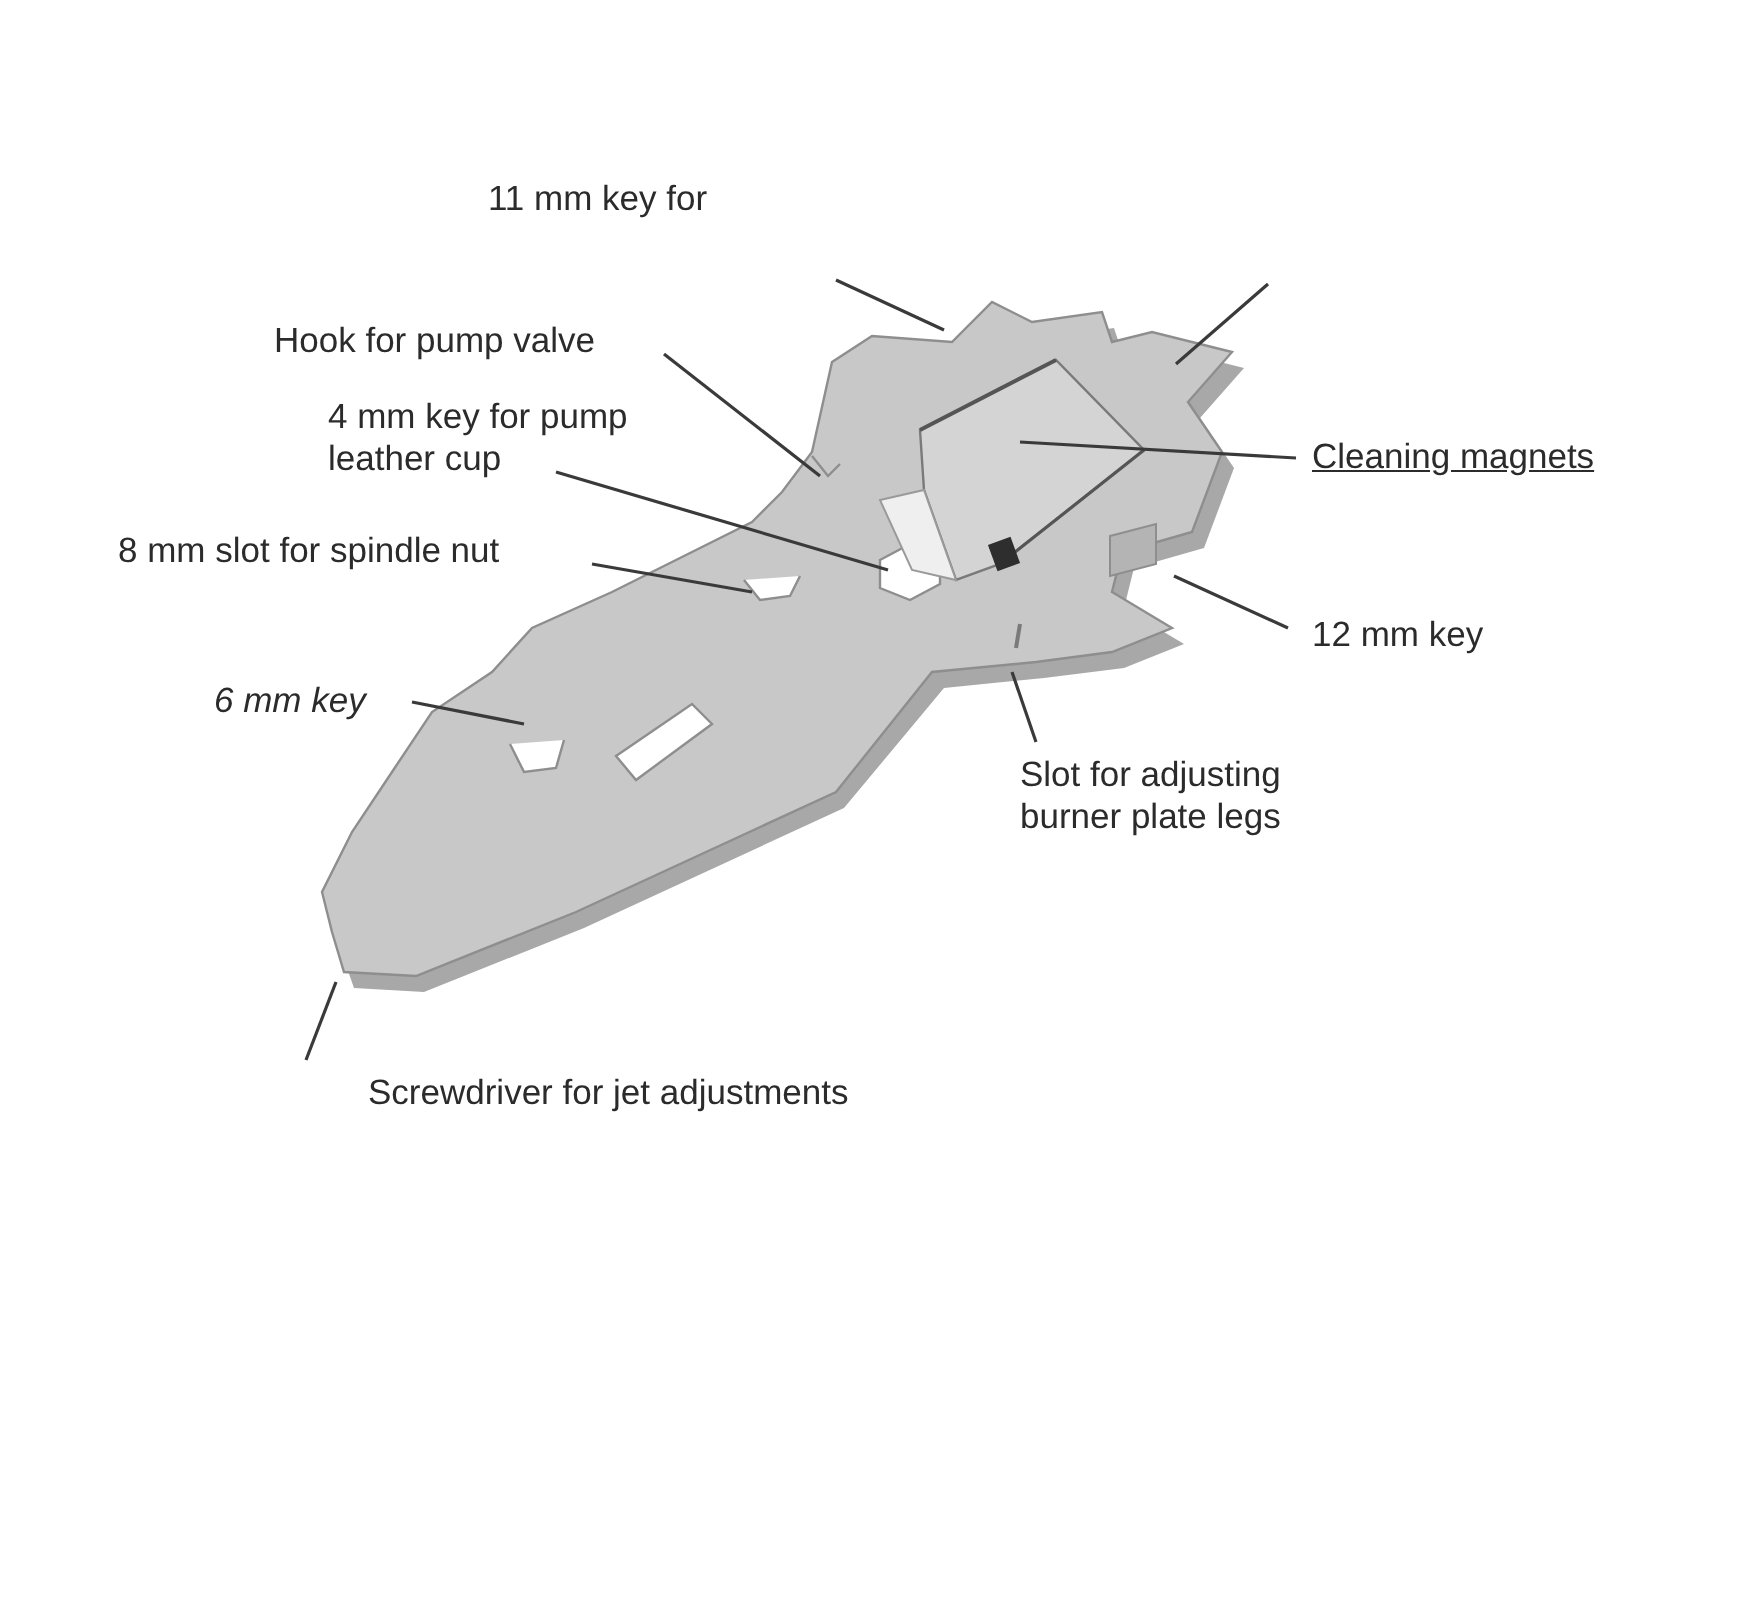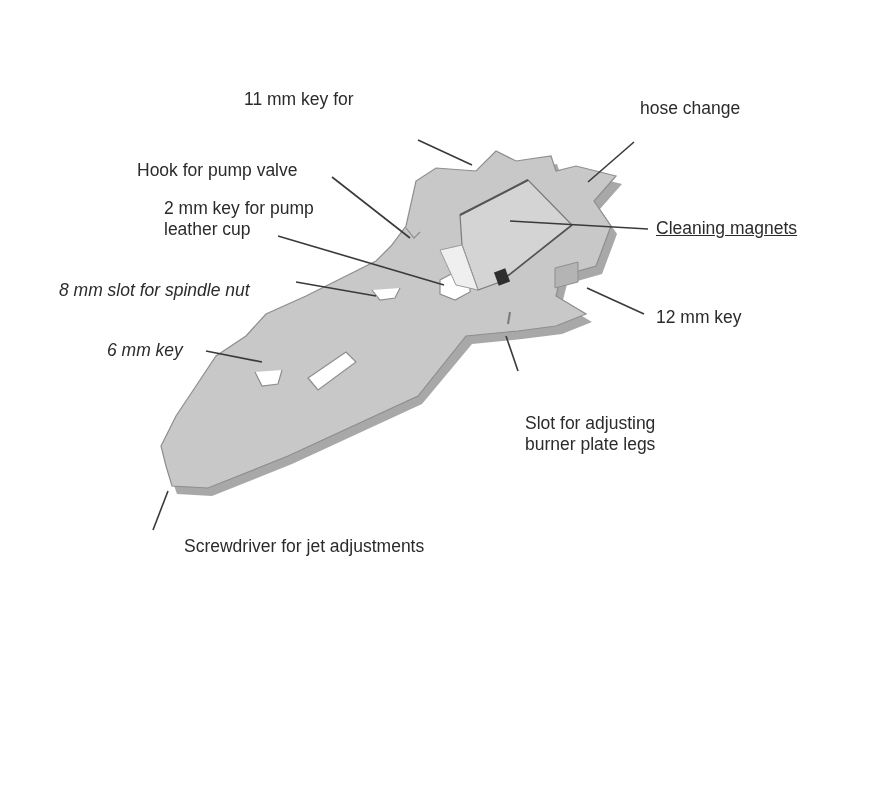--- a/index.html
+++ b/index.html
@@ -56,49 +56,48 @@
       <line class="leader" x1="506" y1="336" x2="518" y2="371"></line>
       <line class="leader" x1="168" y1="491" x2="153" y2="530"></line>
     </g>
   </svg>
 
   <div class="label" style="left:244px; top:89px;text-align:center;">
     <div>11 mm key for</div>
   </div>
 
   <div class="label" style="left:640px; top:98px;">
-    <div>hose change</div>
   </div>
 
   <div class="label" style="left:137px; top:160px;">
     <div>Hook for pump valve</div>
   </div>
 
   <div class="label" style="left:164px; top:198px;">
-    <div>2 mm key for pump</div>
+    <div>4 mm key for pump</div>
     <div>leather cup</div>
   </div>
 
   <div class="label" style="left:656px; top:218px;text-decoration:underline;">
     <div>Cleaning magnets</div>
   </div>
 
-  <div class="label" style="left:59px; top:280px;font-style:italic;">
+  <div class="label" style="left:59px; top:265px;">
     <div>8 mm slot for spindle nut</div>
   </div>
 
   <div class="label" style="left:656px; top:307px;">
     <div>12 mm key</div>
   </div>
 
   <div class="label" style="left:107px; top:340px;font-style:italic;">
     <div>6 mm key</div>
   </div>
 
-  <div class="label" style="left:525px; top:377px;margin-top:36px;">
+  <div class="label" style="left:510px; top:377px;">
     <div>Slot for adjusting</div>
     <div>burner plate legs</div>
   </div>
 
   <div class="label" style="left:152px; top:536px;margin-left:32px;">
     <div>Screwdriver for jet adjustments</div>
   </div>
 
 </div>
 

